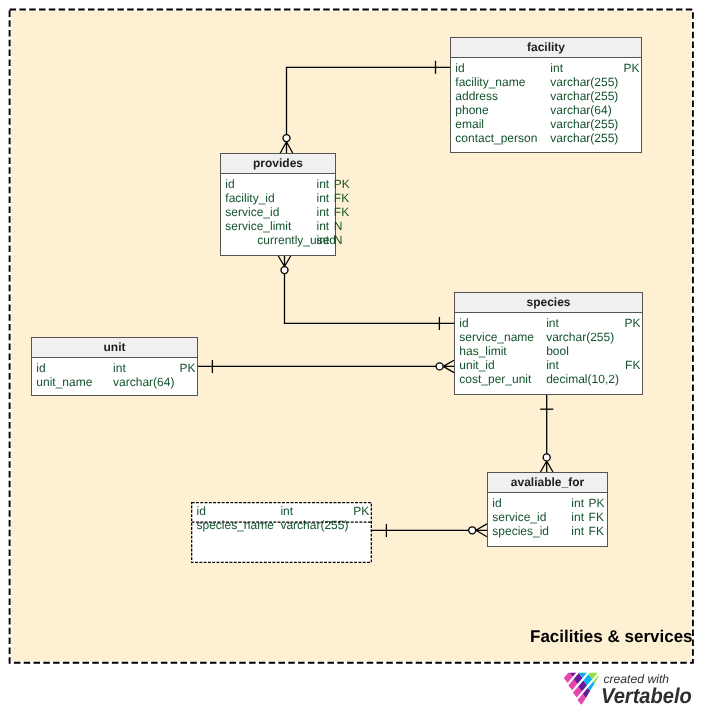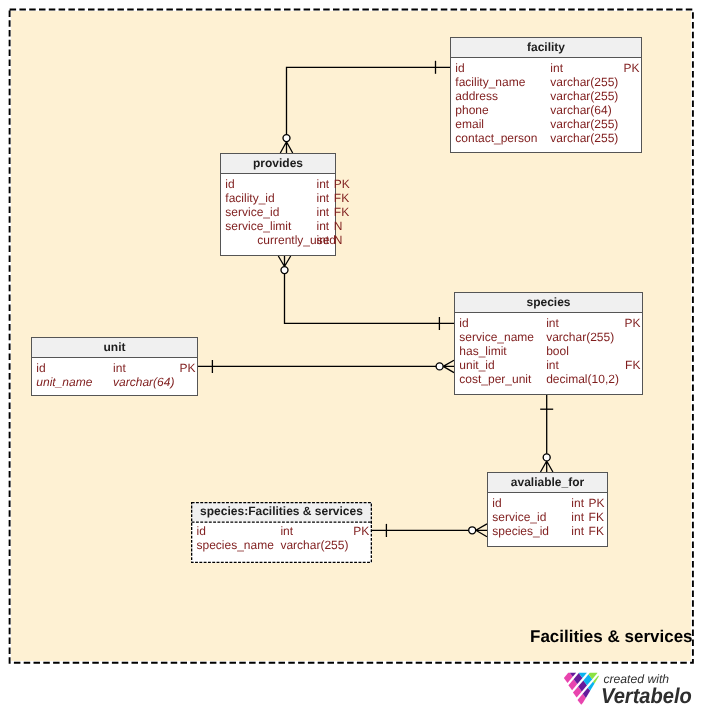--- a/index.html
+++ b/index.html
@@ -13,21 +13,21 @@
   #frame-border{position:absolute;left:0;top:0;}
   svg.links{position:absolute;left:0;top:0;width:703px;height:713px;pointer-events:none;}
   .tbl{position:absolute;box-sizing:border-box;border:1.3px solid #555555;background:#ffffff;}
   .tbl.dashed{border:none;}
   .tbl.dashed .thead{border-bottom:none;}
   .dash-svg{position:absolute;left:0;top:0;overflow:visible;}
   .thead{background:#f0f0f0;border-bottom:1.3px solid #555555;text-align:center;
          font-weight:bold;font-size:12px;color:#1d1d1d;height:19.4px;line-height:19.4px;}
   
   .tbody{position:relative;}
-  .row{position:absolute;left:0;right:0;font-size:12px;color:#7f1d1d;
+  .row{position:absolute;left:0;right:0;font-size:12px;color:#14532d;
        height:14.3px;line-height:14.3px;white-space:nowrap;}
   .c-name{position:absolute;}
   .c-type{position:absolute;}
   .c-key{position:absolute;}
   .caption{position:absolute;font-weight:bold;font-size:17px;color:#000;
            white-space:nowrap;}
   #logo{position:absolute;}
   .lg-tag{position:absolute;font-style:italic;font-weight:normal;color:#2e2e2e;white-space:nowrap;}
   .lg-word{position:absolute;font-style:italic;font-weight:bold;color:#2e2e2e;white-space:nowrap;
             transform:scaleX(0.935);transform-origin:left top;}
@@ -163,21 +163,21 @@
         </div>
       </div>
       <div class="tbl" style="left: 31px; top: 336.8px; width: 167px; height: 59px;">
         <div class="thead">unit</div>
         <div class="tbody">
           <div class="row" style="top: 2.7px;">
             <span class="c-name" style="left: 4.3px;">id</span>
             <span class="c-type" style="left: 81.1px;">int</span>
             <span class="c-key" style="right: 1.6px;">PK</span>
           </div>
-          <div class="row" style="top: 16.65px; font-style: italic;">
+          <div class="row" style="top: 16.65px;">
             <span class="c-name" style="left: 4.3px;">unit_name</span>
             <span class="c-type" style="left: 81.1px;">varchar(64)</span>
             <span class="c-key" style="right: 1.6px;"></span>
           </div>
         </div>
       </div>
       <div class="tbl" style="left: 487px; top: 471.8px; width: 121px; height: 75px;">
         <div class="thead">avaliable_for</div>
         <div class="tbody">
           <div class="row" style="top: 2.7px;">
@@ -191,21 +191,20 @@
             <span class="c-key" style="left: 100.6px;">FK</span>
           </div>
           <div class="row" style="top: 30.6px;">
             <span class="c-name" style="left: 4.3px;">species_id</span>
             <span class="c-type" style="left: 83.3px;">int</span>
             <span class="c-key" style="left: 100.6px;">FK</span>
           </div>
         </div>
       </div>
       <div class="tbl dashed" style="left: 191px; top: 501.8px; width: 181px; height: 61px;">
-        <div class="thead">species:Facilities &amp; services</div>
         <div class="tbody">
           <div class="row" style="top: 2.7px;">
             <span class="c-name" style="left: 5.5px;">id</span>
             <span class="c-type" style="left: 89.4px;">int</span>
             <span class="c-key" style="right: 2.8px;">PK</span>
           </div>
           <div class="row" style="top: 16.65px;">
             <span class="c-name" style="left: 5.5px;">species_name</span>
             <span class="c-type" style="left: 89.4px;">varchar(255)</span>
             <span class="c-key" style="right: 2.8px;"></span>

